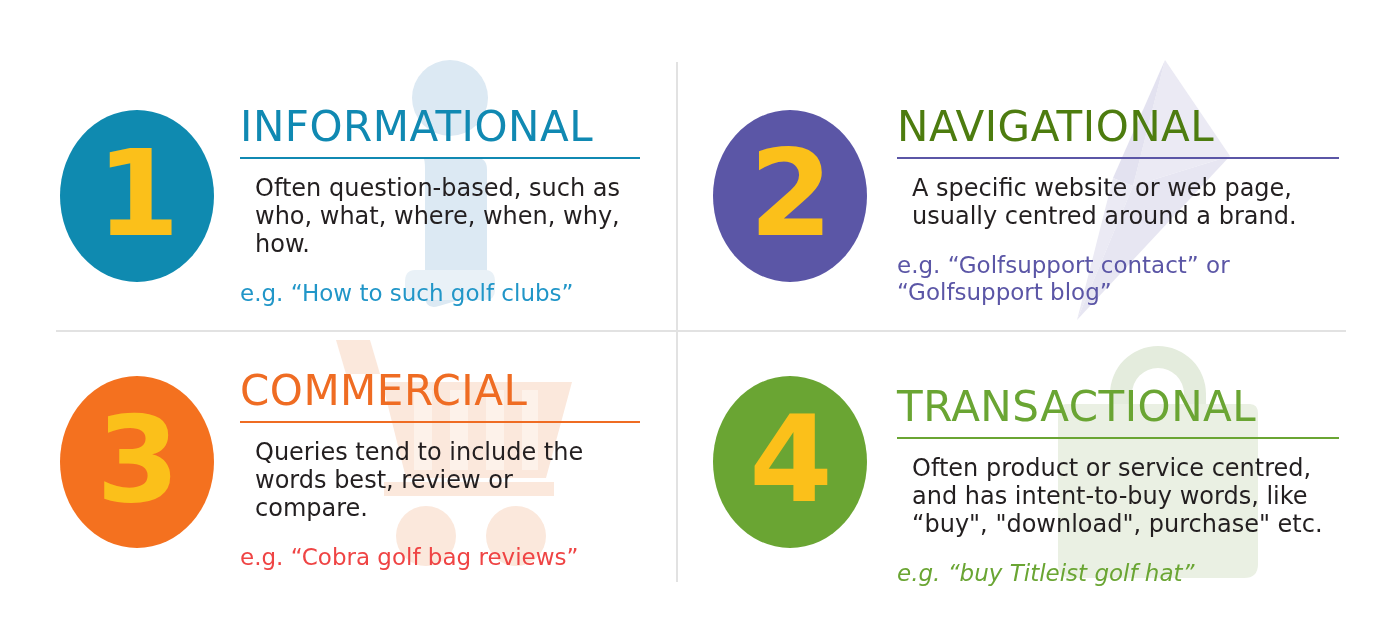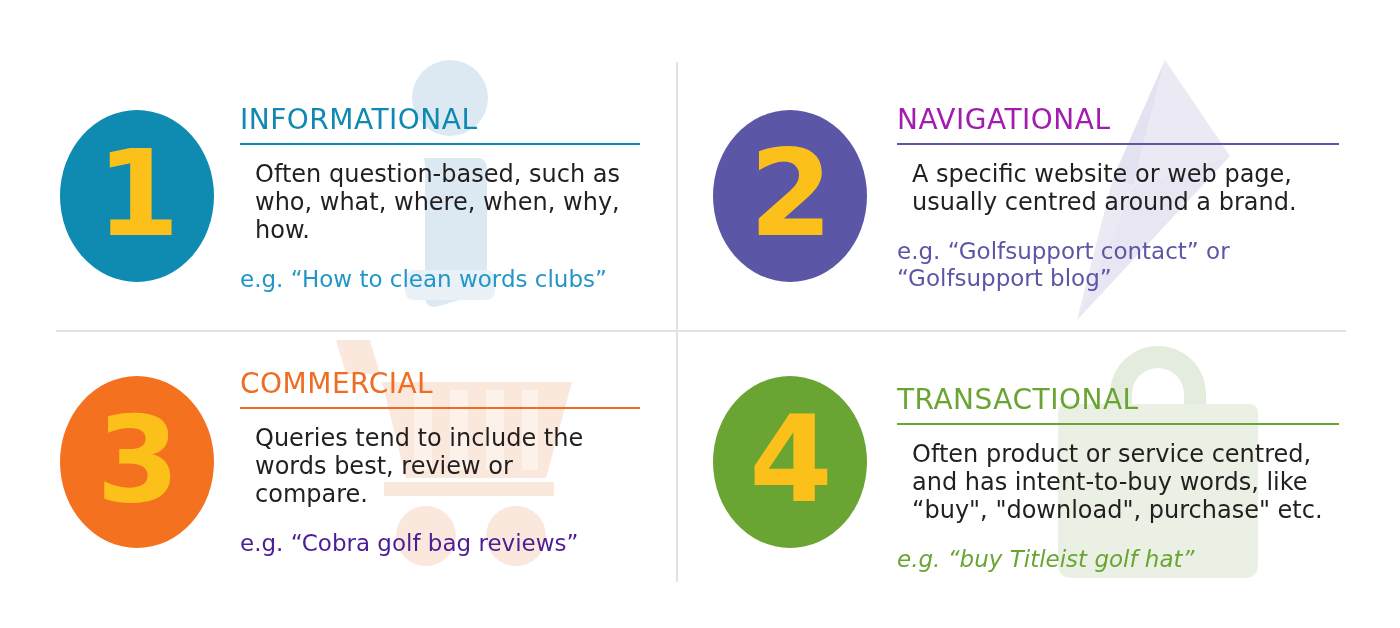--- a/index.html
+++ b/index.html
@@ -92,44 +92,44 @@
     position: absolute;
     z-index: 2;
   }
   .q1 .content { left: 240px; top: 106px; width: 400px; }
   .q2 .content { left: 197px; top: 106px; width: 442px; }
   .q3 .content { left: 240px; top: 56px;  width: 400px; }
   .q4 .content { left: 197px; top: 72px;  width: 442px; }
 
   .heading {
     font-family: "DejaVu Sans", sans-serif;
-    font-size: 28px;
+    font-size: 42px;
     font-weight: normal;
     line-height: 1;
     letter-spacing: 0.5px;
     margin: 0;
     white-space: nowrap;
   }
   .rule {
     height: 2px;
     margin-top: 9px;
     margin-bottom: 7px;
   }
   .q1 .heading, .q1 .eg { color: #0f8ab0; }
   .q1 .heading { color: #1089b2; }
   .q1 .rule    { background: #1089b2; }
   .q1 .eg      { color: #2196c8; }
 
-  .q2 .heading { color: #a21caf; }
+  .q2 .heading { color: #4d7c0f; }
   .q2 .rule    { background: #5b56a6; }
   .q2 .eg      { color: #5b56a6; }
 
   .q3 .heading { color: #ef6c23; }
   .q3 .rule    { background: #ef6c23; }
-  .q3 .eg      { color: #4c1d95; }
+  .q3 .eg      { color: #ef4444; }
 
   .q4 .heading { color: #6aa533; }
   .q4 .rule    { background: #6aa533; }
   .q4 .eg      { color: #6aa533; font-style: italic; }
 
   .body-text {
     font-family: "DejaVu Sans", sans-serif;
     font-size: 24px;
     line-height: 1.17;
     color: #231f20;
@@ -194,21 +194,21 @@
   <div class="divider-h"></div>
 
   <div class="quad q1">
     <div class="bubble">
       <span class="bubble-num">1</span>
     </div>
     <div class="content">
       <h2 class="heading">INFORMATIONAL</h2>
       <div class="rule"></div>
       <p class="body-text">Often question-based, such as who, what, where, when, why, how.</p>
-      <p class="eg">e.g. “How to clean words clubs”</p>
+      <p class="eg">e.g. “How to such golf clubs”</p>
     </div>
   </div>
 
   <div class="quad q2">
     <div class="bubble">
       <span class="bubble-num">2</span>
     </div>
     <div class="content">
       <h2 class="heading">NAVIGATIONAL</h2>
       <div class="rule"></div>

